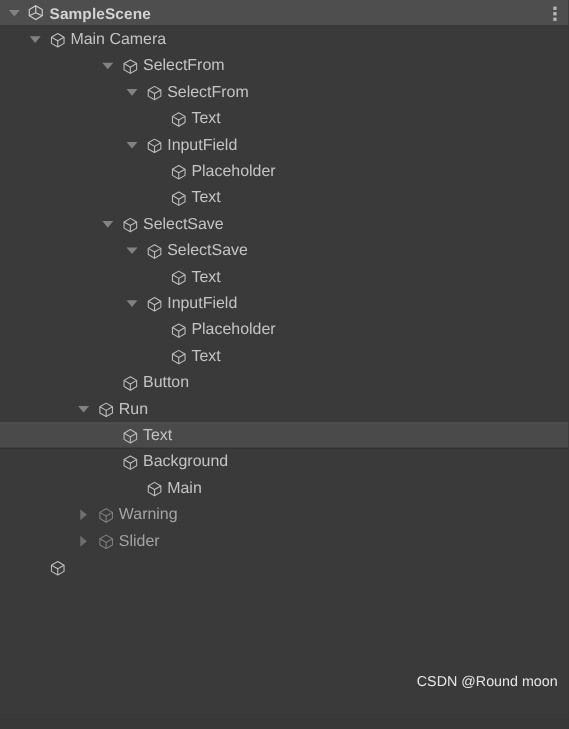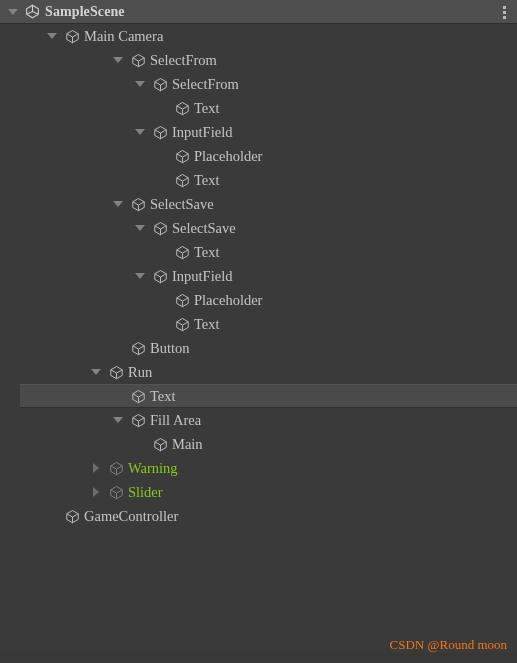--- a/index.html
+++ b/index.html
@@ -15,21 +15,20 @@
     -webkit-font-smoothing: antialiased;
   }
 
   #hierarchy-panel {
     position: relative;
     width: 517px;
     height: 653px;
     background: #3a3a3a;
     box-sizing: border-box;
     overflow: hidden;
-    font-family: Liberation Serif, serif;
   }
 
   
   .panel-header {
     position: relative;
     display: flex;
     align-items: center;
     height: 24px;
     background: #4e4e4e;
     border-bottom: 1px solid #2e2e2e;
@@ -81,21 +80,20 @@
   .tree {
     position: relative;
   }
   .tree-row {
     position: relative;
     display: flex;
     align-items: center;
     height: 24px;
     box-sizing: border-box;
     white-space: nowrap;
-    margin-left: 20px;
   }
   .tree-row.selected {
     background: #4a4a4a;
     border-top: 1px solid #545454;
     border-bottom: 1px solid #303030;
   }
   .row-indent {
     flex: 0 0 auto;
     height: 100%;
   }
@@ -129,30 +127,30 @@
     display: flex;
     align-items: center;
     justify-content: center;
   }
   .row-label {
     font-size: 14.5px;
     color: #c4c4c4;
     margin-left: 2px;
     line-height: 24px;
   }
-  .tree-row.inactive .row-label { color: #84cc16; }
+  .tree-row.inactive .row-label { color: #a3a3a3; }
   .tree-row.inactive .row-icon svg { opacity: 0.52; }
 
   
   .watermark {
     position: absolute;
     right: 10px;
-    bottom: 0;
+    bottom: 26px;
     font-size: 13px;
-    color: #f97316;
+    color: #e5e5e5;
     white-space: nowrap;
   }
 </style>
 </head>
 <body>
 
 <div id="hierarchy-panel">
 
   <div class="panel-header">
     <div class="header-foldout">
@@ -377,31 +375,29 @@
           <svg width="15" height="15" viewBox="0 0 16 16" aria-hidden="true">
             <path d="M8 1.6 L14.1 5.1 L14.1 11.1 L8 14.6 L1.9 11.1 L1.9 5.1 Z" fill="none" stroke="#bdbdbd" stroke-width="1.05" stroke-linejoin="round"></path>
             <path d="M1.9 5.1 L8 8.6 L14.1 5.1" fill="none" stroke="#bdbdbd" stroke-width="1.05" stroke-linejoin="round"></path>
             <path d="M8 8.6 L8 14.6" fill="none" stroke="#bdbdbd" stroke-width="1.05"></path>
           </svg>
         </div>
         <div class="row-label">Text</div>
       </div>
       <div class="tree-row">
         <div class="row-indent" style="width: 88px;"></div>
-        <div class="row-arrow">
-          <span class="tri down"></span>
-        </div>
-        <div class="row-icon">
-          <svg width="15" height="15" viewBox="0 0 16 16" aria-hidden="true">
-            <path d="M8 1.6 L14.1 5.1 L14.1 11.1 L8 14.6 L1.9 11.1 L1.9 5.1 Z" fill="none" stroke="#bdbdbd" stroke-width="1.05" stroke-linejoin="round"></path>
-            <path d="M1.9 5.1 L8 8.6 L14.1 5.1" fill="none" stroke="#bdbdbd" stroke-width="1.05" stroke-linejoin="round"></path>
-            <path d="M8 8.6 L8 14.6" fill="none" stroke="#bdbdbd" stroke-width="1.05"></path>
-          </svg>
-        </div>
-        <div class="row-label">Fill Area</div>
+        <div class="row-arrow empty"></div>
+        <div class="row-icon">
+          <svg width="15" height="15" viewBox="0 0 16 16" aria-hidden="true">
+            <path d="M8 1.6 L14.1 5.1 L14.1 11.1 L8 14.6 L1.9 11.1 L1.9 5.1 Z" fill="none" stroke="#bdbdbd" stroke-width="1.05" stroke-linejoin="round"></path>
+            <path d="M1.9 5.1 L8 8.6 L14.1 5.1" fill="none" stroke="#bdbdbd" stroke-width="1.05" stroke-linejoin="round"></path>
+            <path d="M8 8.6 L8 14.6" fill="none" stroke="#bdbdbd" stroke-width="1.05"></path>
+          </svg>
+        </div>
+        <div class="row-label">Background</div>
       </div>
       <div class="tree-row">
         <div class="row-indent" style="width: 110px;"></div>
         <div class="row-arrow empty"></div>
         <div class="row-icon">
           <svg width="15" height="15" viewBox="0 0 16 16" aria-hidden="true">
             <path d="M8 1.6 L14.1 5.1 L14.1 11.1 L8 14.6 L1.9 11.1 L1.9 5.1 Z" fill="none" stroke="#bdbdbd" stroke-width="1.05" stroke-linejoin="round"></path>
             <path d="M1.9 5.1 L8 8.6 L14.1 5.1" fill="none" stroke="#bdbdbd" stroke-width="1.05" stroke-linejoin="round"></path>
             <path d="M8 8.6 L8 14.6" fill="none" stroke="#bdbdbd" stroke-width="1.05"></path>
           </svg>
@@ -439,18 +435,17 @@
       <div class="tree-row">
         <div class="row-indent" style="width: 22px;"></div>
         <div class="row-arrow empty"></div>
         <div class="row-icon">
           <svg width="15" height="15" viewBox="0 0 16 16" aria-hidden="true">
             <path d="M8 1.6 L14.1 5.1 L14.1 11.1 L8 14.6 L1.9 11.1 L1.9 5.1 Z" fill="none" stroke="#bdbdbd" stroke-width="1.05" stroke-linejoin="round"></path>
             <path d="M1.9 5.1 L8 8.6 L14.1 5.1" fill="none" stroke="#bdbdbd" stroke-width="1.05" stroke-linejoin="round"></path>
             <path d="M8 8.6 L8 14.6" fill="none" stroke="#bdbdbd" stroke-width="1.05"></path>
           </svg>
         </div>
-        <div class="row-label">GameController</div>
       </div>
     </div>
 
   <div class="watermark">CSDN @Round moon</div>
 </div>
 
 </body></html>

